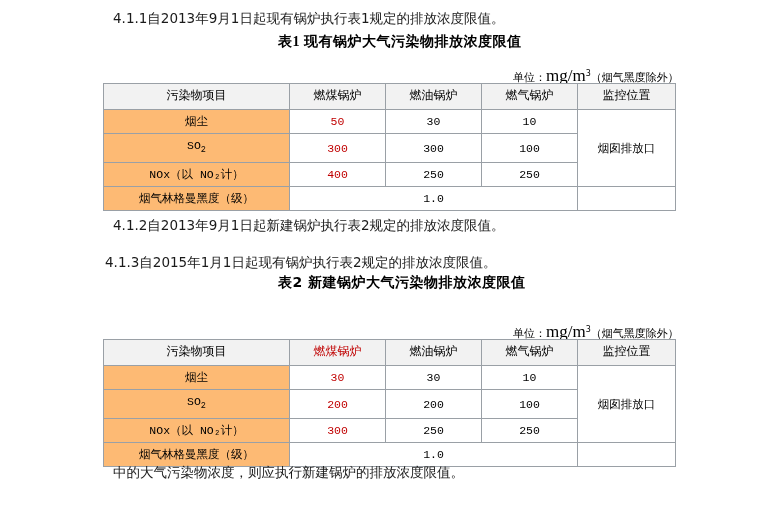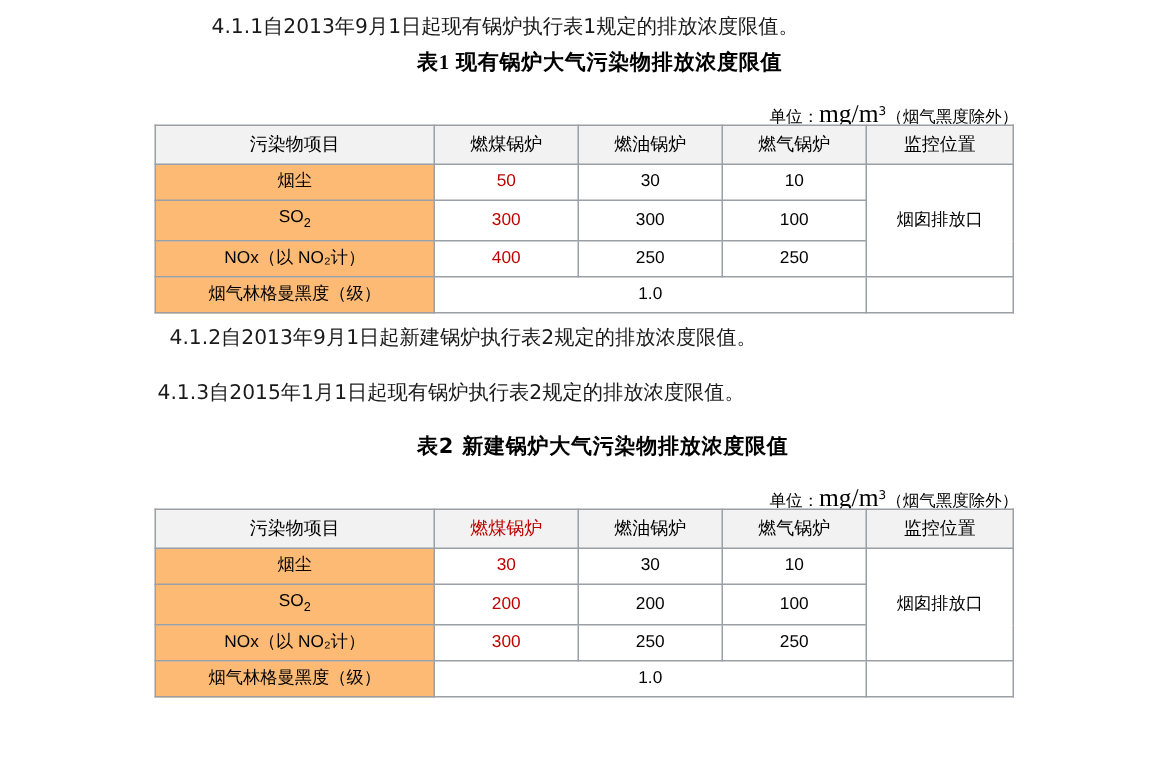--- a/index.html
+++ b/index.html
@@ -21,55 +21,55 @@
     box-sizing: border-box;
   }
   .para {
     font-family: "DejaVu Sans", sans-serif;
     font-size: 13.5px;
     color: #1a1a1a;
     line-height: 1.6;
     margin: 0;
     padding: 0;
   }
-  .p1 { position: absolute; left: 113px; top: 8px; margin-left: 28px; }
+  .p1 { position: absolute; left: 113px; top: 8px; }
   .p2 { position: absolute; left: 113px; top: 215px; }
   .p3 { position: absolute; left: 105px; top: 252px; }
   .p4 { position: absolute; left: 113px; top: 462px; width: 560px; }
   .p4 .line2 { display: block; }
 
   .tbl-title {
     position: absolute;
     font-family: "DejaVu Sans", sans-serif;
     font-weight: bold;
     font-size: 14px;
     color: #000000;
     letter-spacing: 0.5px;
   }
   .title1 { left: 278px; top: 33px; font-family: Liberation Serif, serif; }
-  .title2 { left: 278px; top: 289px; }
+  .title2 { left: 278px; top: 274px; }
 
   .unit-line {
     position: absolute;
     font-family: "DejaVu Sans", sans-serif;
     font-size: 11px;
     color: #000000;
     white-space: nowrap;
   }
   .unit1 { left: 513px; top: 66px; }
   .unit2 { left: 513px; top: 322px; }
   .unit-line .u-label { font-family: "DejaVu Sans", sans-serif; font-size: 11px; }
   .unit-line .u-val { font-family: "Liberation Serif", serif; font-size: 17px; }
   .unit-line sup { font-size: 8px; }
 
   table.data {
     position: absolute;
     border-collapse: collapse;
     table-layout: fixed;
-    font-family: Liberation Sans, sans-serif;
+    font-family: Liberation Mono, monospace;
     font-size: 11.5px;
     color: #000000;
     background: #ffffff;
     border-radius: 14px;
   }
   .tbl1 { left: 103px; top: 83px; width: 572px; }
   .tbl2 { left: 103px; top: 339px; width: 572px; }
   table.data td {
     border: 1px solid #9aa0a6;
     text-align: center;
@@ -198,15 +198,16 @@
       </tr>
       <tr>
         <td class="pollutant">烟气林格曼黑度（级）</td>
         <td colspan="3">1.0</td>
         <td></td>
       </tr>
     </tbody>
   </table>
 
   <div class="para p4">
+    <span class="line2">中的大气污染物浓度，则应执行新建锅炉的排放浓度限值。</span>
   </div>
 
 </div>
 
 </body></html>

